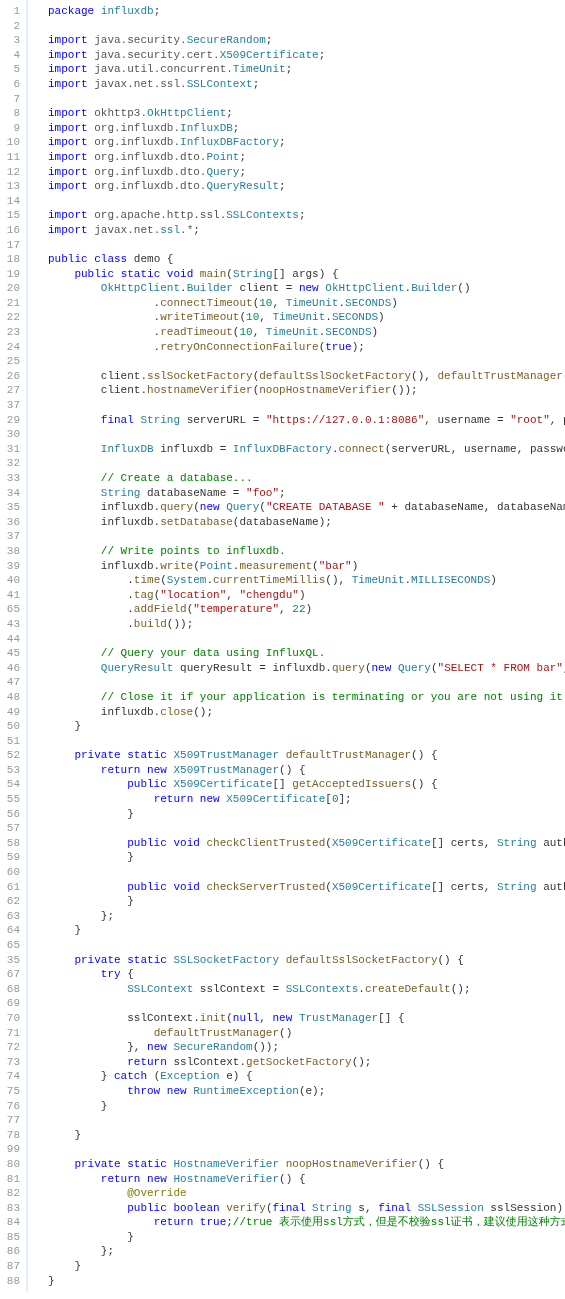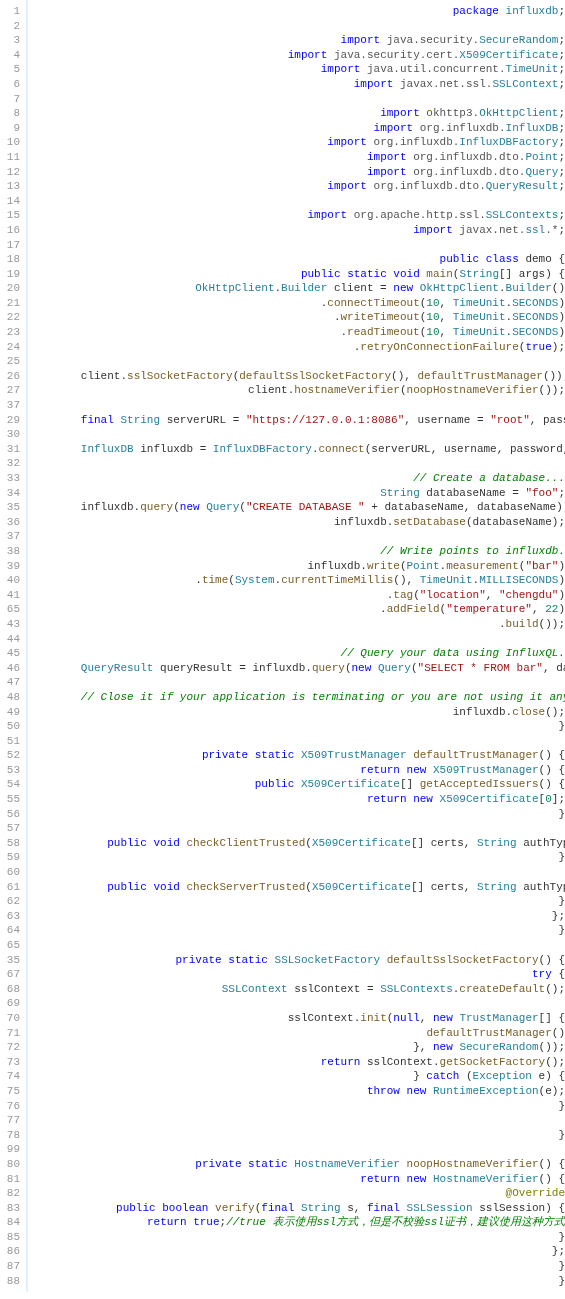--- a/index.html
+++ b/index.html
@@ -17,38 +17,37 @@
   padding: 4px 6px 4px 4px;
   user-select: none;
   border-right: 2px solid #e0f0ff;
   min-width: 28px;
 }
 .gutter .ln {
   height: 14.6px;
   line-height: 14.6px;
 }
 .code {
-  padding: 4px 0;
+  padding: 4px 20px;
   white-space: pre;
   color: #333333;
   flex: 1;
   overflow: hidden;
-  text-align: right;
 }
 .line {
   height: 14.6px;
   line-height: 14.6px;
 }
 .kw { color: #0000ff; }
 .pkg { color: #555555; }
 .cls { color: #267f99; }
 .str { color: #a31515; }
 .mth { color: #795e26; }
 .num { color: #098658; }
-.cmt { color: #008000; font-style: italic; }
+.cmt { color: #008000; }
 .ann { color: #808000; }
 </style>
 </head>
 <body>
 
 <div class="gutter" id="gutter">
     <div class="ln">1</div>
     <div class="ln">2</div>
     <div class="ln">3</div>
     <div class="ln">4</div>

